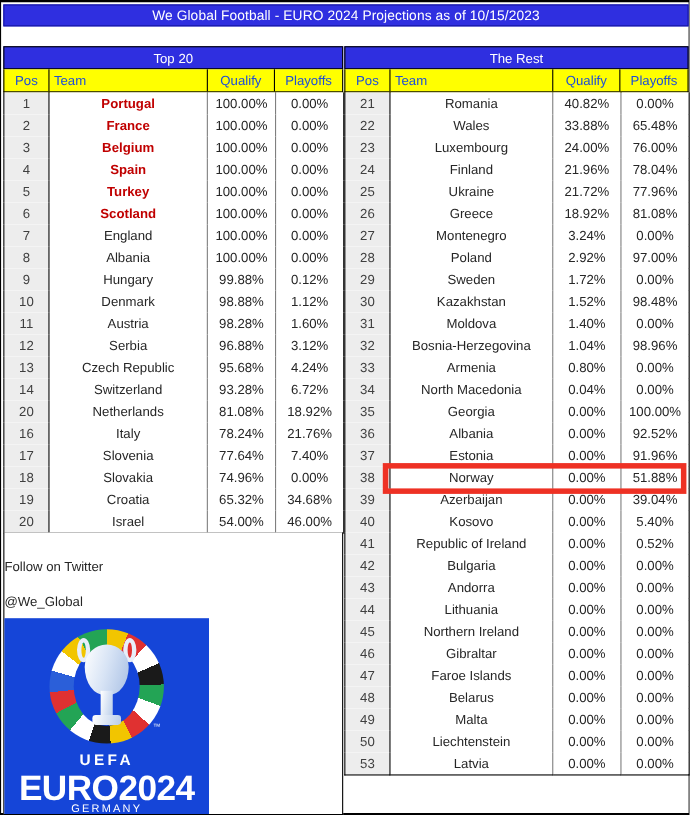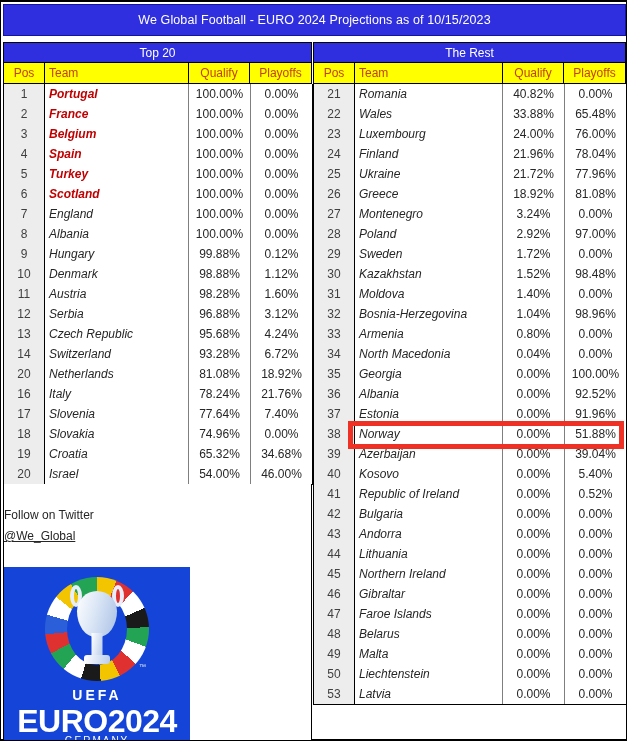--- a/index.html
+++ b/index.html
@@ -16,21 +16,21 @@
     background: #ffffff;
     border: 1px solid #000;
     border-top: 2px solid #000;
     border-bottom: 2px solid #000;
   }
 
   
   .title-bar {
     position: absolute;
     left: 2px; top: 2px;
-    width: 623px; height: 32px;
+    width: 623px; height: 20px;
     background: #2f2fe0;
     border: 1px solid #1414a0;
     display: flex; align-items: center; justify-content: center;
     color: #ffffff;
     font-size: 12.5px;
     letter-spacing: 0.1px;
     white-space: nowrap;
   }
 
   
@@ -48,21 +48,21 @@
 
   
   .colhdr-row {
     position: absolute;
     top: 61px; height: 21px;
     background: #ffff00;
     border: 1px solid #000;
     border-top: none;
     display: flex;
     font-size: 12px;
-    color: #c2410c;
+    color: #1d4ed8;
   }
   #ch-left  { left: 2px;   width: 309px; }
   #ch-right { left: 312px; width: 313px; }
   .colhdr-row .ch {
     display: flex; align-items: center;
     border-right: 1px solid #000;
     padding: 0 4px;
     overflow: hidden; white-space: nowrap;
   }
   .colhdr-row .ch:last-child { border-right: none; }
@@ -99,21 +99,21 @@
     line-height: 20px;
     background: #ffffff;
   }
   .dtable td.c-pos {
     text-align: center;
     background: #ededed;
     color: #3f3f3f;
     border-left: 1px solid #000;
     border-right: 1px solid #000;
   }
-  .dtable td.c-team { text-align: left; font-style: italic; }
+  .dtable td.c-team { text-align: center; }
   .dtable td.c-num  { text-align: center; }
   .dtable td.c-last { border-right: 1px solid #000; }
   .dtable tr.last-row td { border-bottom: 1px solid #000; }
   .hot { color: #c00000; font-weight: bold; }
 
   
   #highlight-box {
     position: absolute;
     left: 347px; top: 419px;
     width: 276px; height: 28px;
@@ -131,28 +131,27 @@
     border-left: 1px solid #000;
     border-right: 1px solid #000;
     border-bottom: 1px solid #000;
     display: flex; flex-direction: column; align-items: flex-start;
   }
   #follow-line {
     margin-top: 24px;
     font-size: 12px; color: #262626;
   }
   #handle-line {
-    margin-top: 7px;
+    margin-top: 18px;
     font-size: 12px; color: #262626;
-    text-decoration: underline;
   }
 
   
   #logo {
-    margin-top: 24px;
+    margin-top: 8px;
     width: 186px; height: 186px;
     background: #1545d8;
     position: relative;
     overflow: hidden;
   }
   #trophy-wrap {
     position: absolute; left: 50%; top: 10px;
     transform: translateX(-50%);
     width: 104px; height: 104px;
   }

